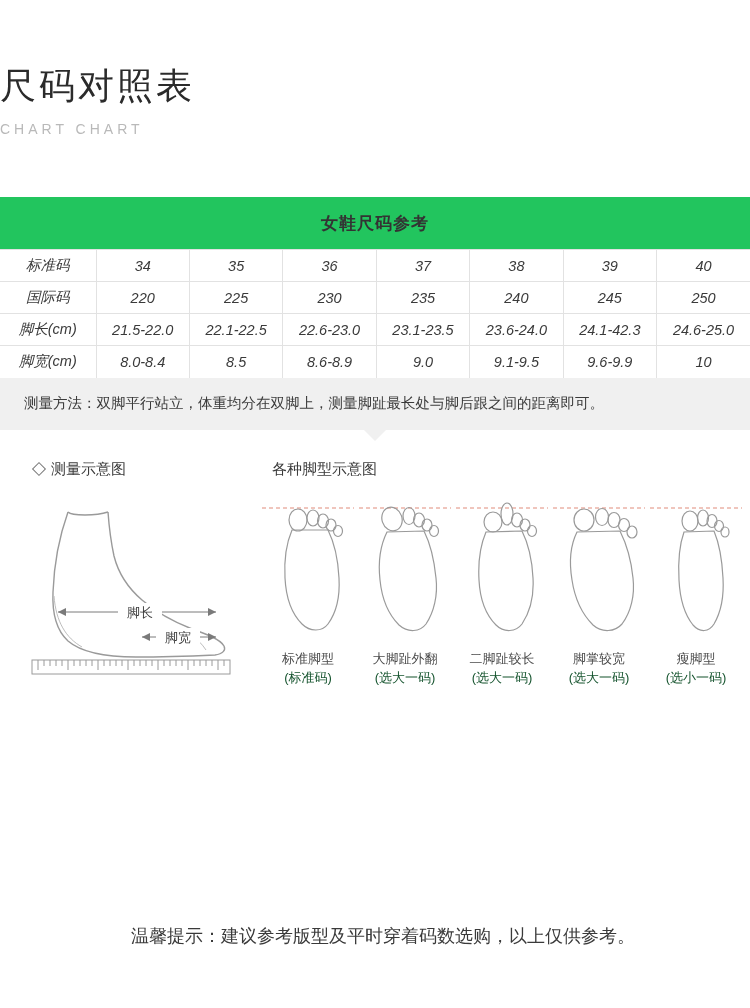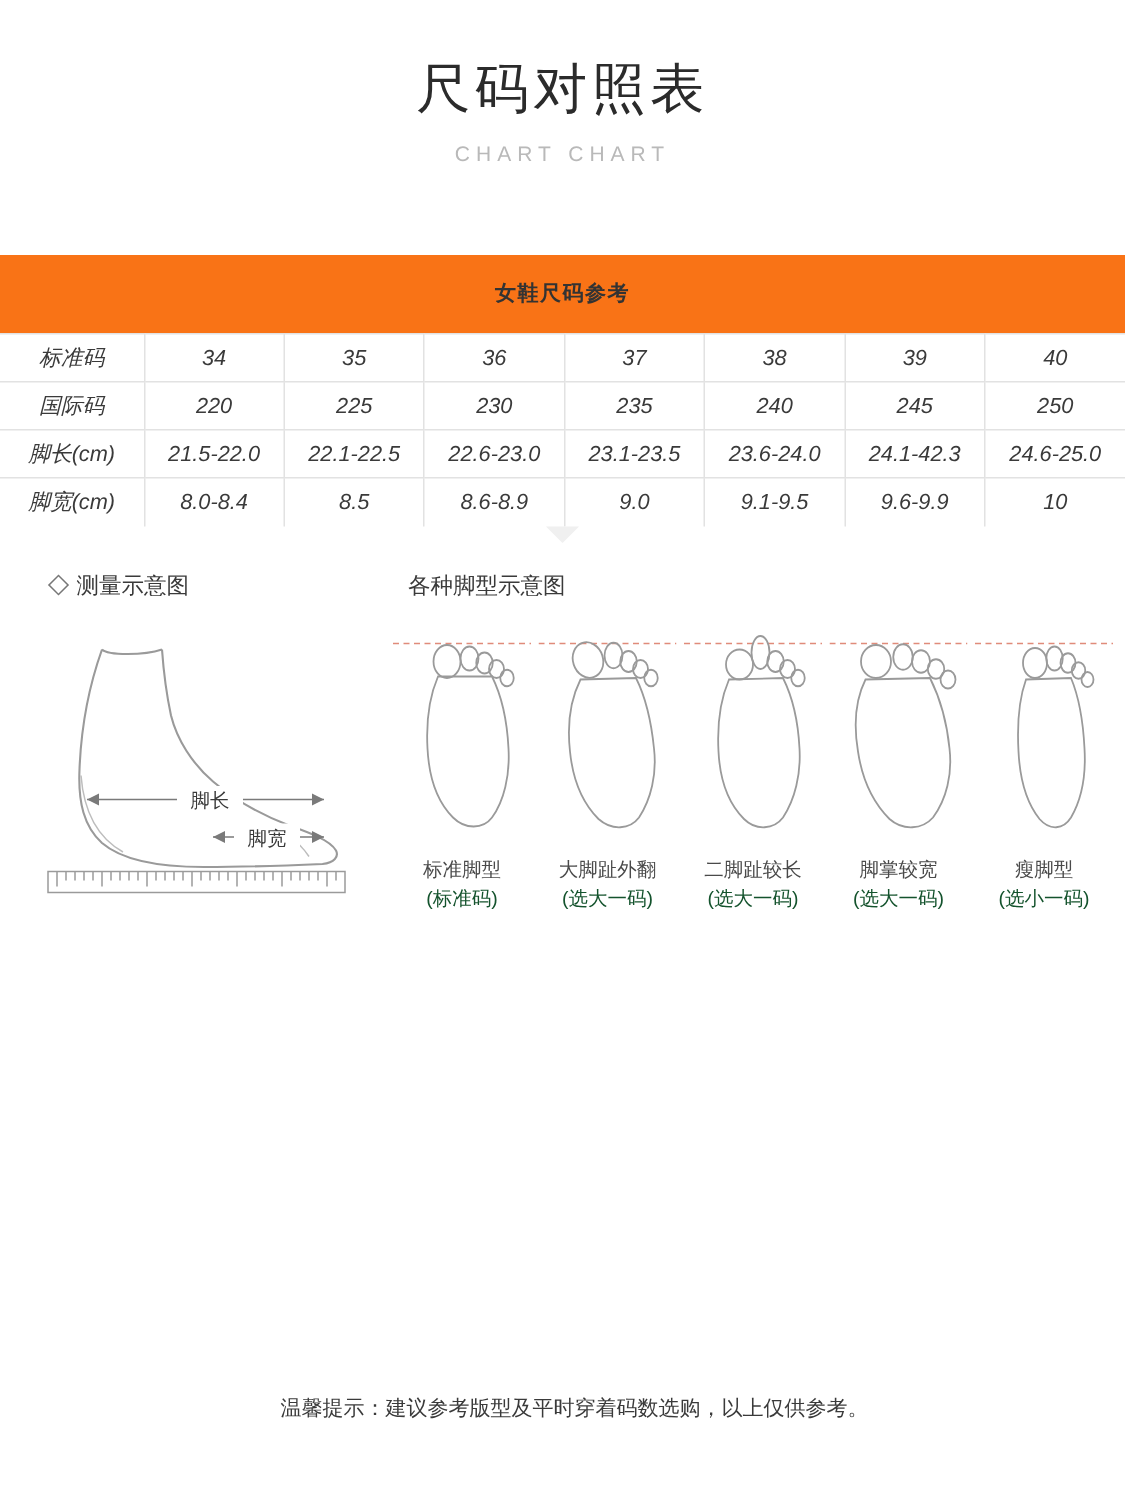--- a/index.html
+++ b/index.html
@@ -12,22 +12,21 @@
   }
   .page {
     position: relative;
     width: 750px; height: 1008px;
     overflow: hidden;
     background: #fff;
   }
 
   
   .header {
-    padding-top: 37px;
-    text-align: center;
+    padding-top: 64px;
   }
   .title-cn {
     font-size: 36px;
     color: #2b2b2b;
     letter-spacing: 3px;
     font-weight: 500;
     line-height: 1.2;
   }
   .title-en {
     margin-top: 14px;
@@ -36,26 +35,26 @@
     letter-spacing: 4px;
     font-weight: 400;
   }
 
   
   .table-wrap {
     margin-top: 60px;
     width: 750px;
   }
   .table-caption {
-    background: #f97316;
+    background: #22c55e;
     height: 52px;
     display: flex;
     align-items: center;
     justify-content: center;
-    font-size: 14px;
+    font-size: 17px;
     color: #333;
     font-weight: 600;
     letter-spacing: 1px;
   }
   table.size-table {
     width: 750px;
     border-collapse: collapse;
     table-layout: fixed;
     font-style: italic;
   }
@@ -173,21 +172,21 @@
     color: #14532d;
     line-height: 1.45;
   }
 
   
   .tip {
     position: absolute;
     left: 16px; right: 0;
     bottom: 60px;
     text-align: center;
-    font-size: 14px;
+    font-size: 18px;
     color: #3a3a3a;
   }
 </style>
 </head>
 <body>
 
 <div class="page">
 
   <div class="header">
     <div class="title-cn">尺码对照表</div>
@@ -235,20 +234,23 @@
           <td>8.6-8.9</td>
           <td>9.0</td>
           <td>9.1-9.5</td>
           <td>9.6-9.9</td>
           <td>10</td>
         </tr>
       </tbody>
     </table>
   </div>
 
+  <div class="note-bar">
+    <span class="label">测量方法：</span><span>双脚平行站立，体重均分在双脚上，测量脚趾最长处与脚后跟之间的距离即可。</span>
+  </div>
   <div class="caret"></div>
 
   <div class="illus">
 
     <div class="left-block">
       <div class="sec-title">
         <span class="diamond"></span><span>测量示意图</span>
       </div>
     </div>
 

